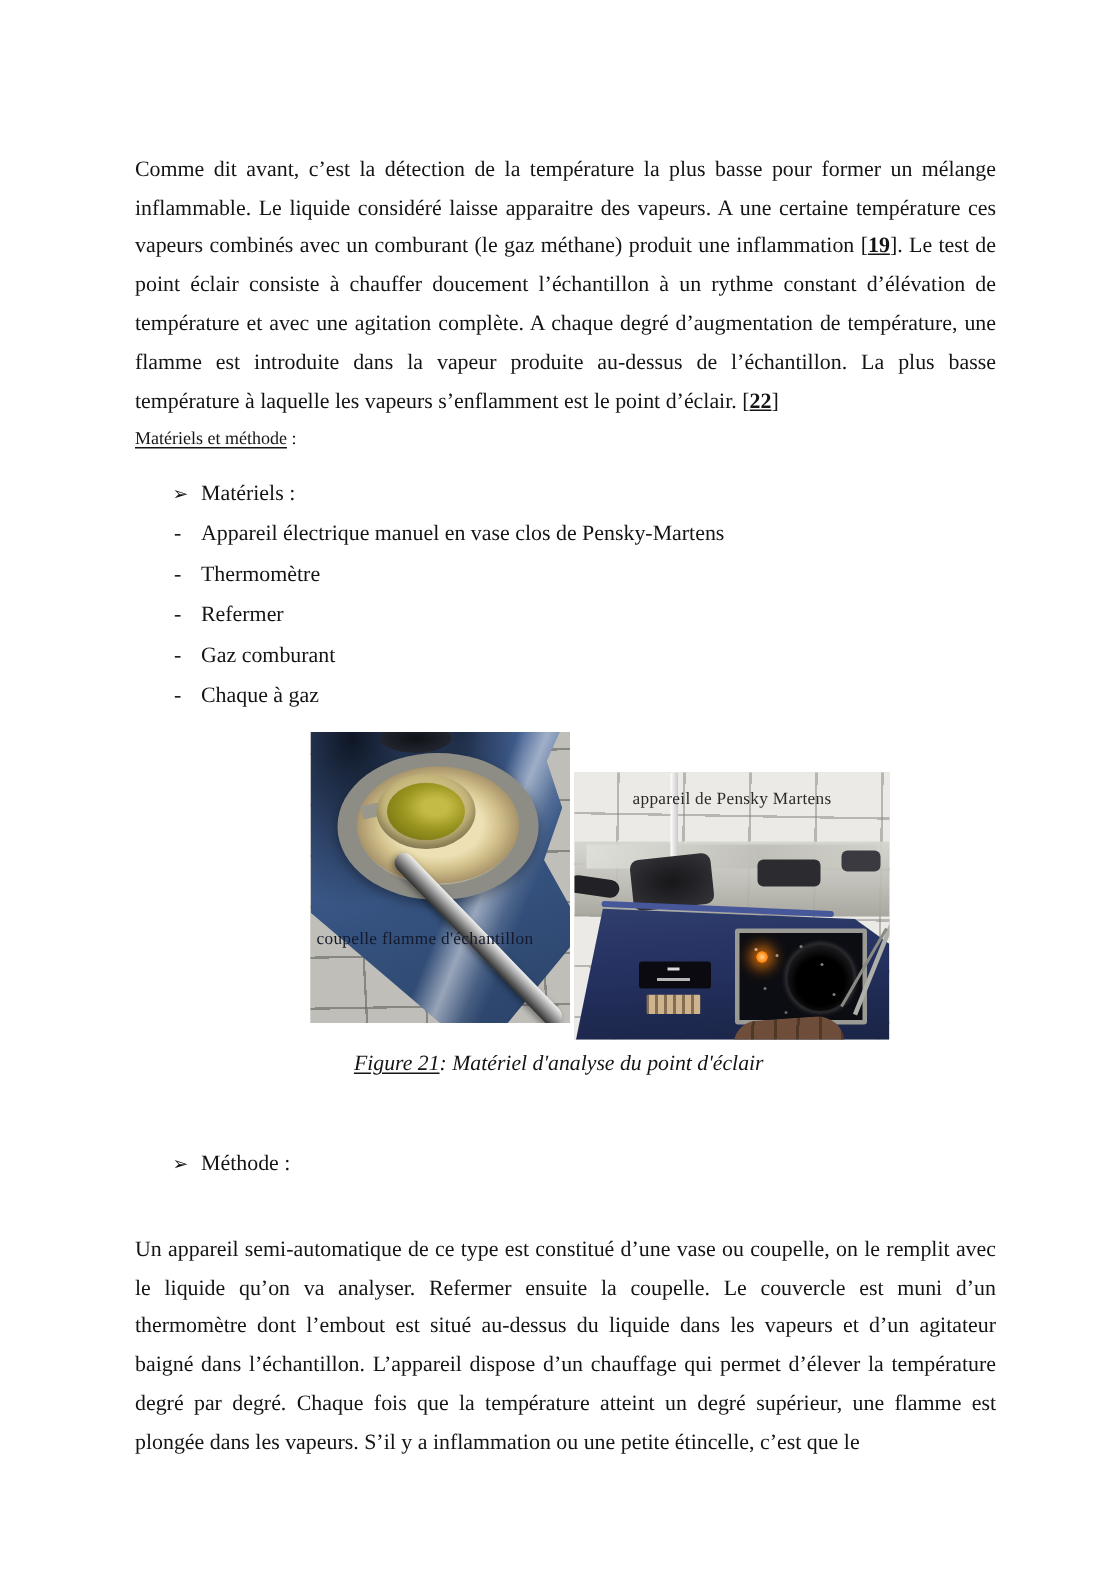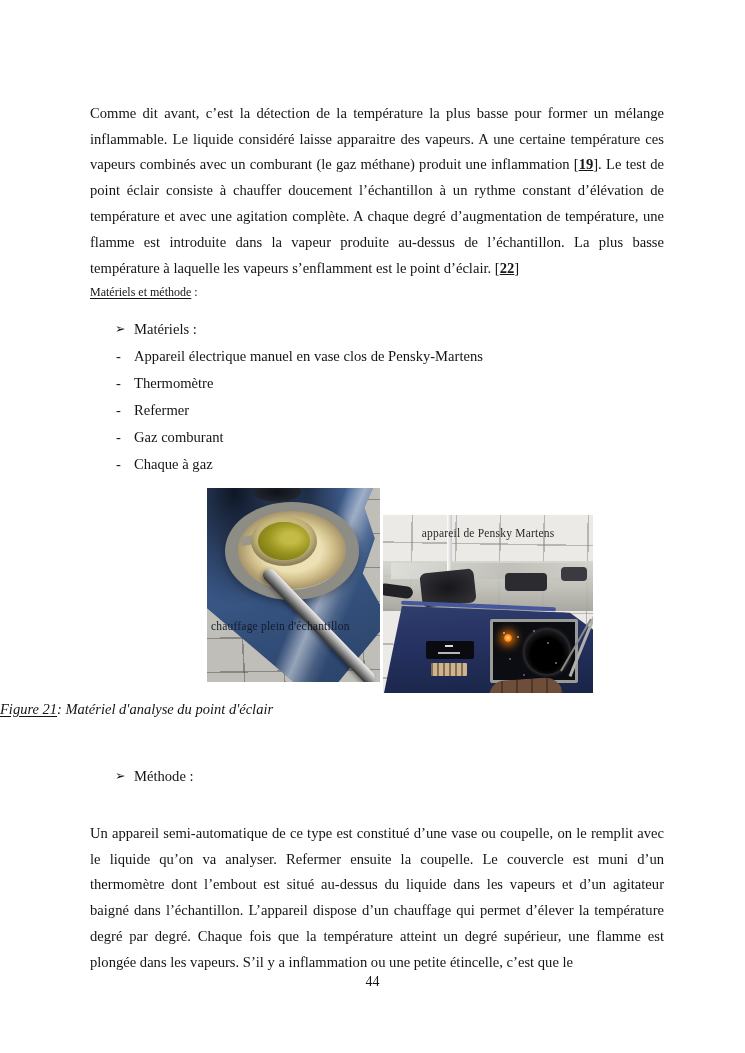--- a/index.html
+++ b/index.html
@@ -90,21 +90,21 @@
   .plate-mark1{position:absolute;left:19px;top:4px;width:8px;height:2px;background:rgba(255,255,255,.85);}
   .plate-mark2{position:absolute;left:12px;top:11px;width:22px;height:2px;background:rgba(255,255,255,.7);}
   .tan-label{position:absolute;left:48px;top:148px;width:36px;height:13px;background:#cdb38e;
     background-image:repeating-linear-gradient(90deg, rgba(60,40,20,.5) 0 2px, transparent 2px 6px);border-radius:1px;}
   .hand{position:absolute;left:106px;top:164px;width:74px;height:30px;border-radius:16px 18px 0 0;
     background:#6b4b38;background-image:repeating-linear-gradient(96deg,#6e4e3a 0 13px,#503827 13px 15px);
     transform:rotate(-4deg);}
   .cable1{position:absolute;right:8px;top:92px;width:3px;height:72px;background:#b0b0aa;transform:rotate(22deg);}
   .cable2{position:absolute;right:16px;top:100px;width:2px;height:60px;background:#8a8a84;transform:rotate(30deg);}
   
-  .caption{top:701px;left:0;width:745px;font-style:italic;font-size:14.5px;}
+  .caption{top:701px;left:0;width:745px;text-align:center;font-style:italic;font-size:14.5px;}
   .method-row{top:768px;left:90px;width:574px;font-size:14.6px;position:absolute;}
   .method-row .marker{left:25px;}
   .method-row{padding-left:44px;box-sizing:border-box;}
   .pagenum{top:974px;left:0;width:745px;text-align:center;font-size:14px;}
 </style>
 </head>
 <body>
 
 <div class="page">
 
@@ -145,21 +145,21 @@
     <div class="photo photo-left">
       <div class="tiles tiles-l"></div>
       <div class="blue-top"></div>
       <div class="gray-ring"></div>
       <div class="gold-plate"></div>
       <div class="tab"></div>
       <div class="cup"></div>
       <div class="oil"></div>
       <div class="blob-top"></div>
       <div class="rod"></div>
-      <div class="photo-label label-left">chauffage plein d'échantillon</div>
+      <div class="photo-label label-left">coupelle flamme d'échantillon</div>
     </div>
 
     <div class="photo photo-right">
       <div class="tiles tiles-r"></div>
       <div class="bench"></div>
       <div class="sheet"></div>
       <div class="white-rod"></div>
       <div class="clamp1"></div>
       <div class="clamp2"></div>
       <div class="clamp3"></div>
@@ -186,15 +186,14 @@
 
   <div class="abs caption"><span class="u">Figure 21</span><span>: Matériel d'analyse du point d'éclair</span></div>
 
   <div class="method-row">
     <span class="marker">➢</span>
     <span>Méthode :</span>
   </div>
 
   <p class="abs para p2">Un appareil semi-automatique de ce type est constitué d’une vase ou coupelle, on le remplit avec le liquide qu’on va analyser. Refermer ensuite la coupelle. Le couvercle est muni d’un thermomètre dont l’embout est situé au-dessus du liquide dans les vapeurs et d’un agitateur baigné dans l’échantillon. L’appareil dispose d’un chauffage qui permet d’élever la température degré par degré. Chaque fois que la température atteint un degré supérieur, une flamme est plongée dans les vapeurs. S’il y a inflammation ou une petite étincelle, c’est que le</p>
 
-  <div class="abs pagenum">44</div>
 
 </div>
 
 </body></html>

